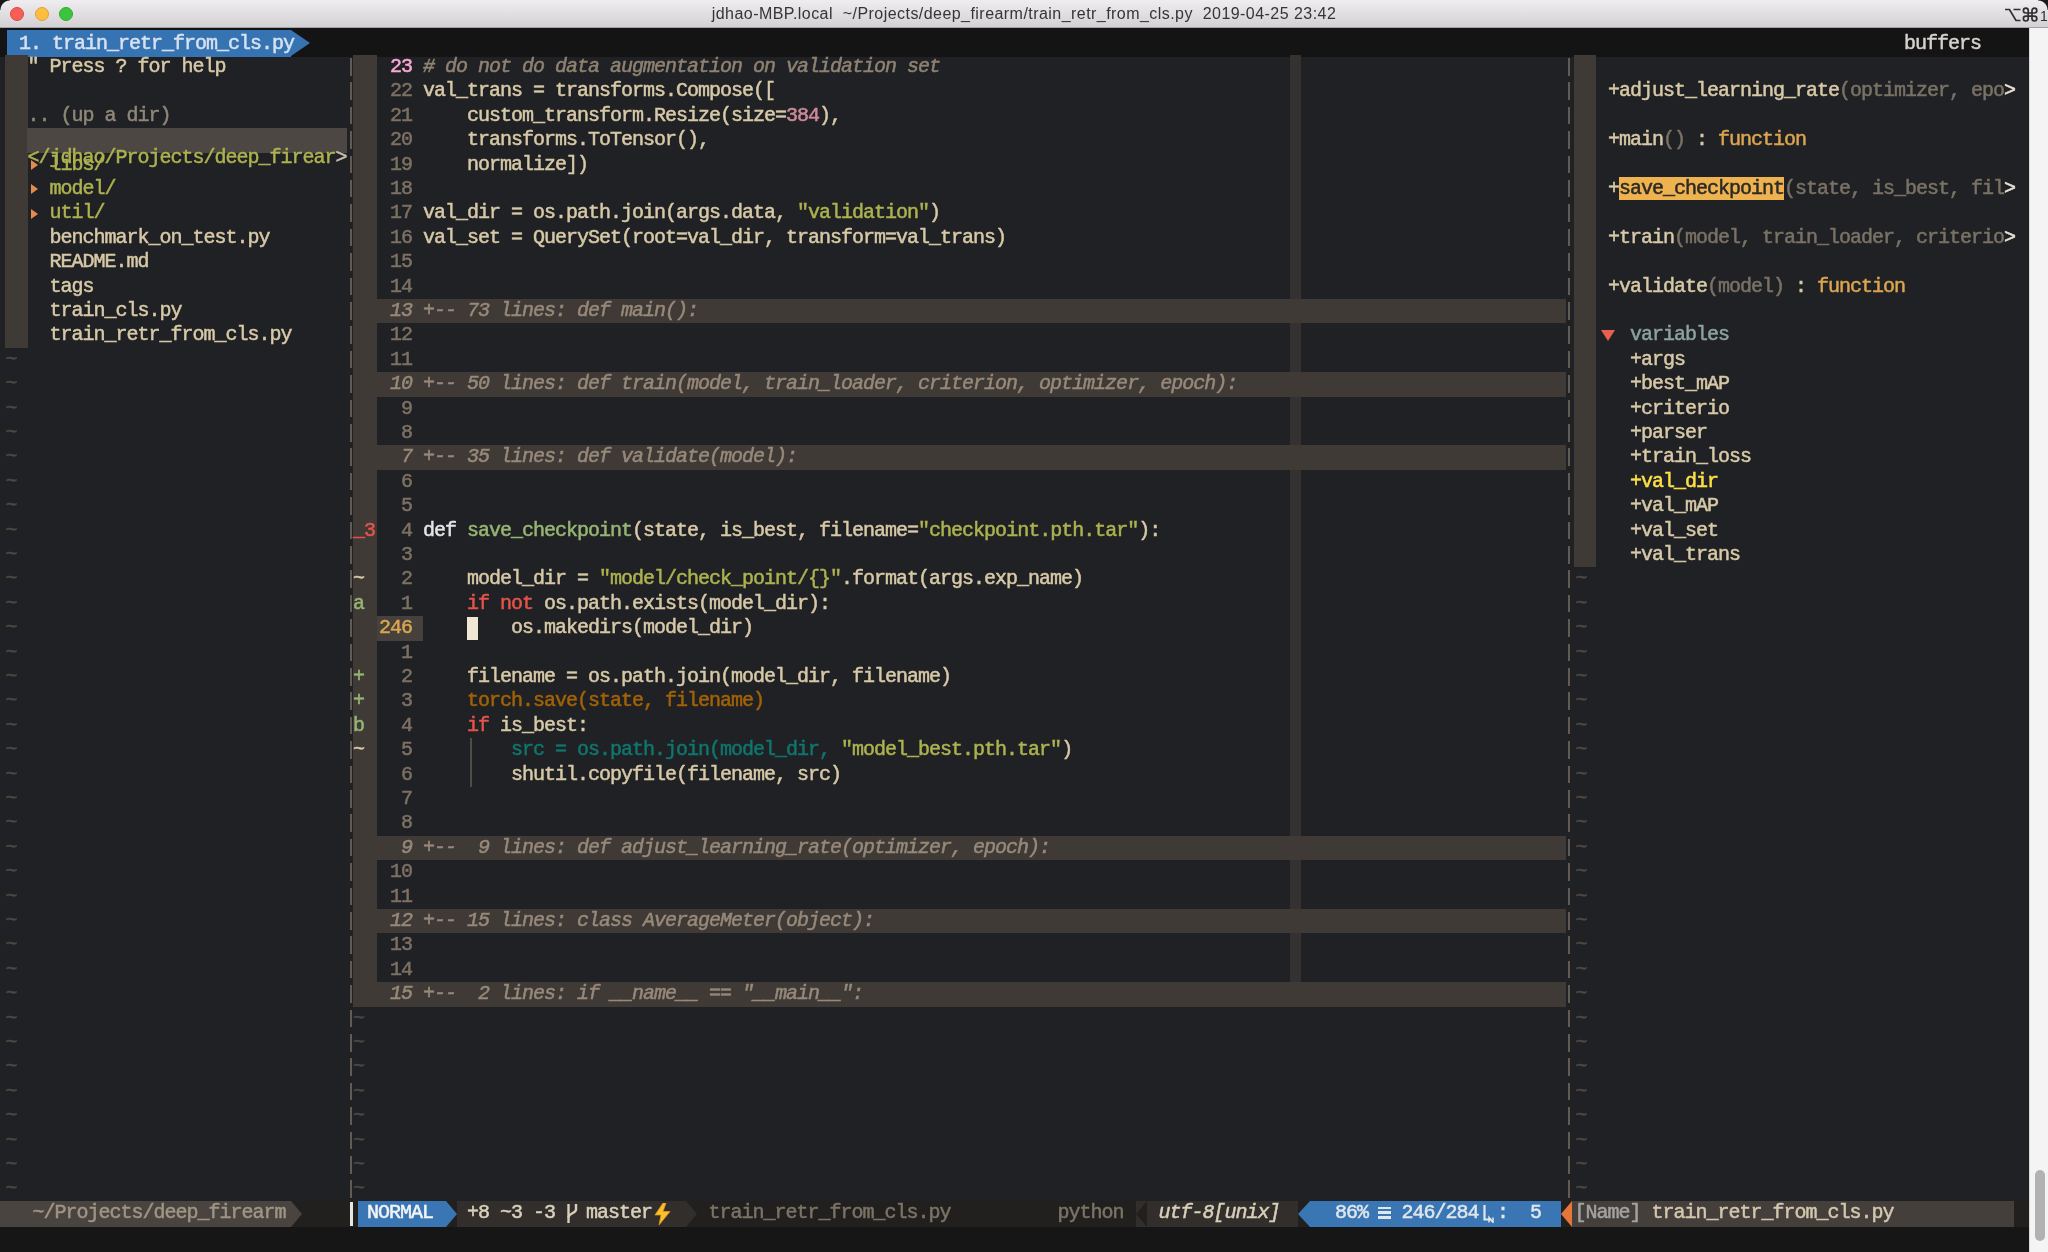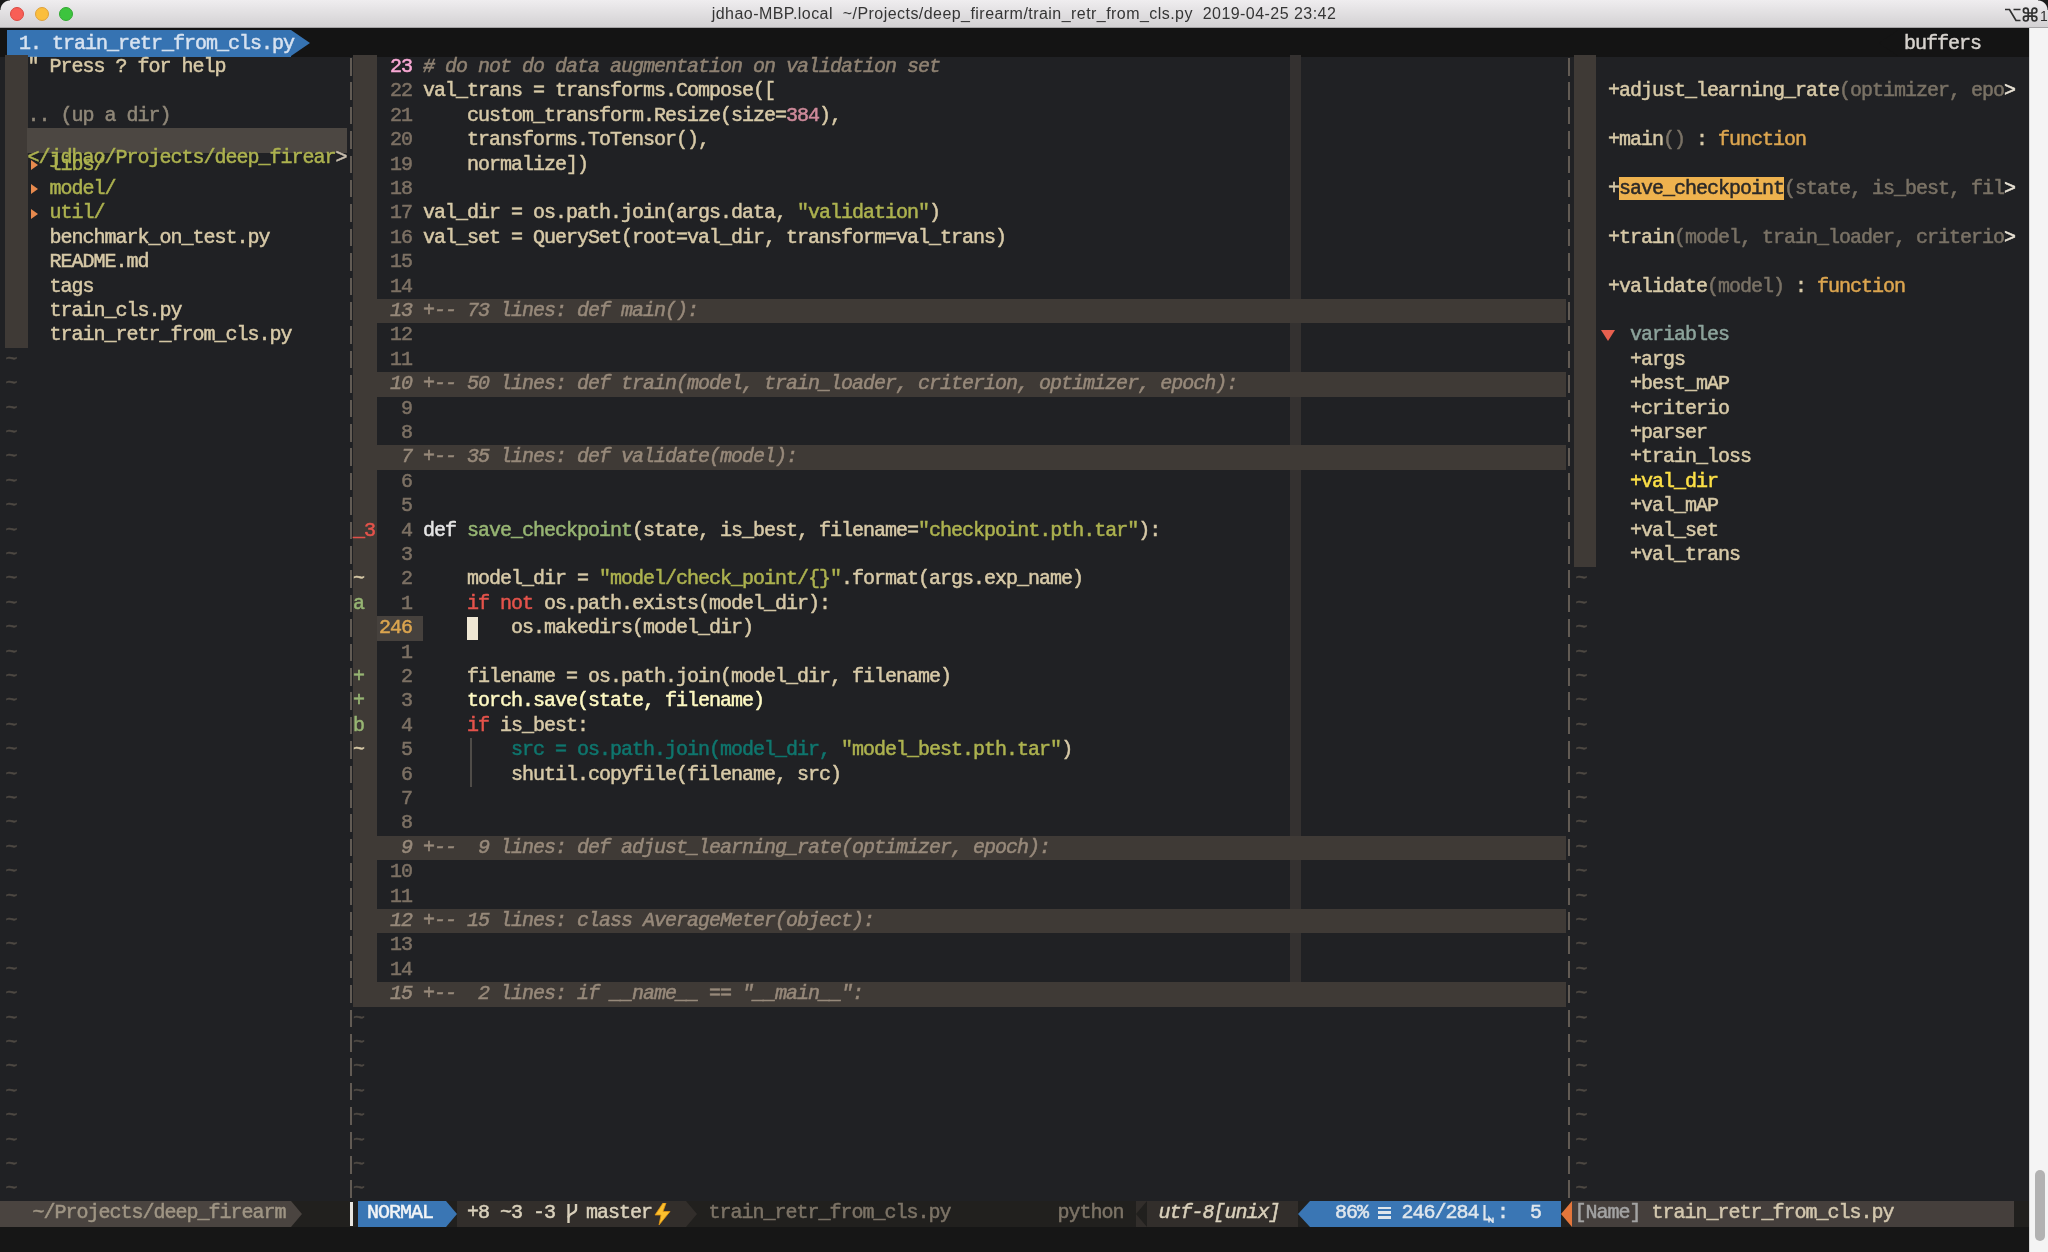--- a/index.html
+++ b/index.html
@@ -132,21 +132,21 @@
 <div class="m" style="left:353.0px;top:591.8px;"><span style="color:#97b573">a</span></div>
 <div class="m" style="left:423.0px;top:591.8px;"><span style="color:#d7c9a7">    </span><span style="color:#e5534b">if not</span><span style="color:#d7c9a7"> os.path.exists(model_dir):</span></div>
 <div class="m" style="left:379.0px;top:616.2px;color:#dca54f">246</div>
 <div class="m" style="left:423.0px;top:616.2px;"><span style="color:#d7c9a7">        os.makedirs(model_dir)</span></div>
 <div class="m" style="left:401.0px;top:640.6px;color:#7d7164">1</div>
 <div class="m" style="left:401.0px;top:665.0px;color:#7d7164">2</div>
 <div class="m" style="left:353.0px;top:665.0px;"><span style="color:#97b573">+</span></div>
 <div class="m" style="left:423.0px;top:665.0px;"><span style="color:#d7c9a7">    filename = os.path.join(model_dir, filename)</span></div>
 <div class="m" style="left:401.0px;top:689.4px;color:#7d7164">3</div>
 <div class="m" style="left:353.0px;top:689.4px;"><span style="color:#97b573">+</span></div>
-<div class="m" style="left:423.0px;top:689.4px;"><span style="color:#fef9c3">    torch.save(state, filename)</span></div>
+<div class="m" style="left:423.0px;top:689.4px;"><span style="color:#a16207">    torch.save(state, filename)</span></div>
 <div class="m" style="left:401.0px;top:713.8px;color:#7d7164">4</div>
 <div class="m" style="left:353.0px;top:713.8px;"><span style="color:#97b573">b</span></div>
 <div class="m" style="left:423.0px;top:713.8px;"><span style="color:#d7c9a7">    </span><span style="color:#e5534b">if</span><span style="color:#d7c9a7"> is_best:</span></div>
 <div class="m" style="left:401.0px;top:738.2px;color:#7d7164">5</div>
 <div class="m" style="left:353.0px;top:738.2px;"><span style="color:#d7c9a7">~</span></div>
 <div class="m" style="left:423.0px;top:738.2px;"><span style="color:#0f766e">        src = os.path.join(model_dir, </span><span style="color:#adb24f">"model_best.pth.tar"</span><span style="color:#d7c9a7">)</span></div>
 <div class="m" style="left:401.0px;top:762.6px;color:#7d7164">6</div>
 <div class="m" style="left:423.0px;top:762.6px;"><span style="color:#d7c9a7">        shutil.copyfile(filename, src)</span></div>
 <div class="m" style="left:401.0px;top:787.0px;color:#7d7164">7</div>
 <div class="m" style="left:401.0px;top:811.4px;color:#7d7164">8</div>

